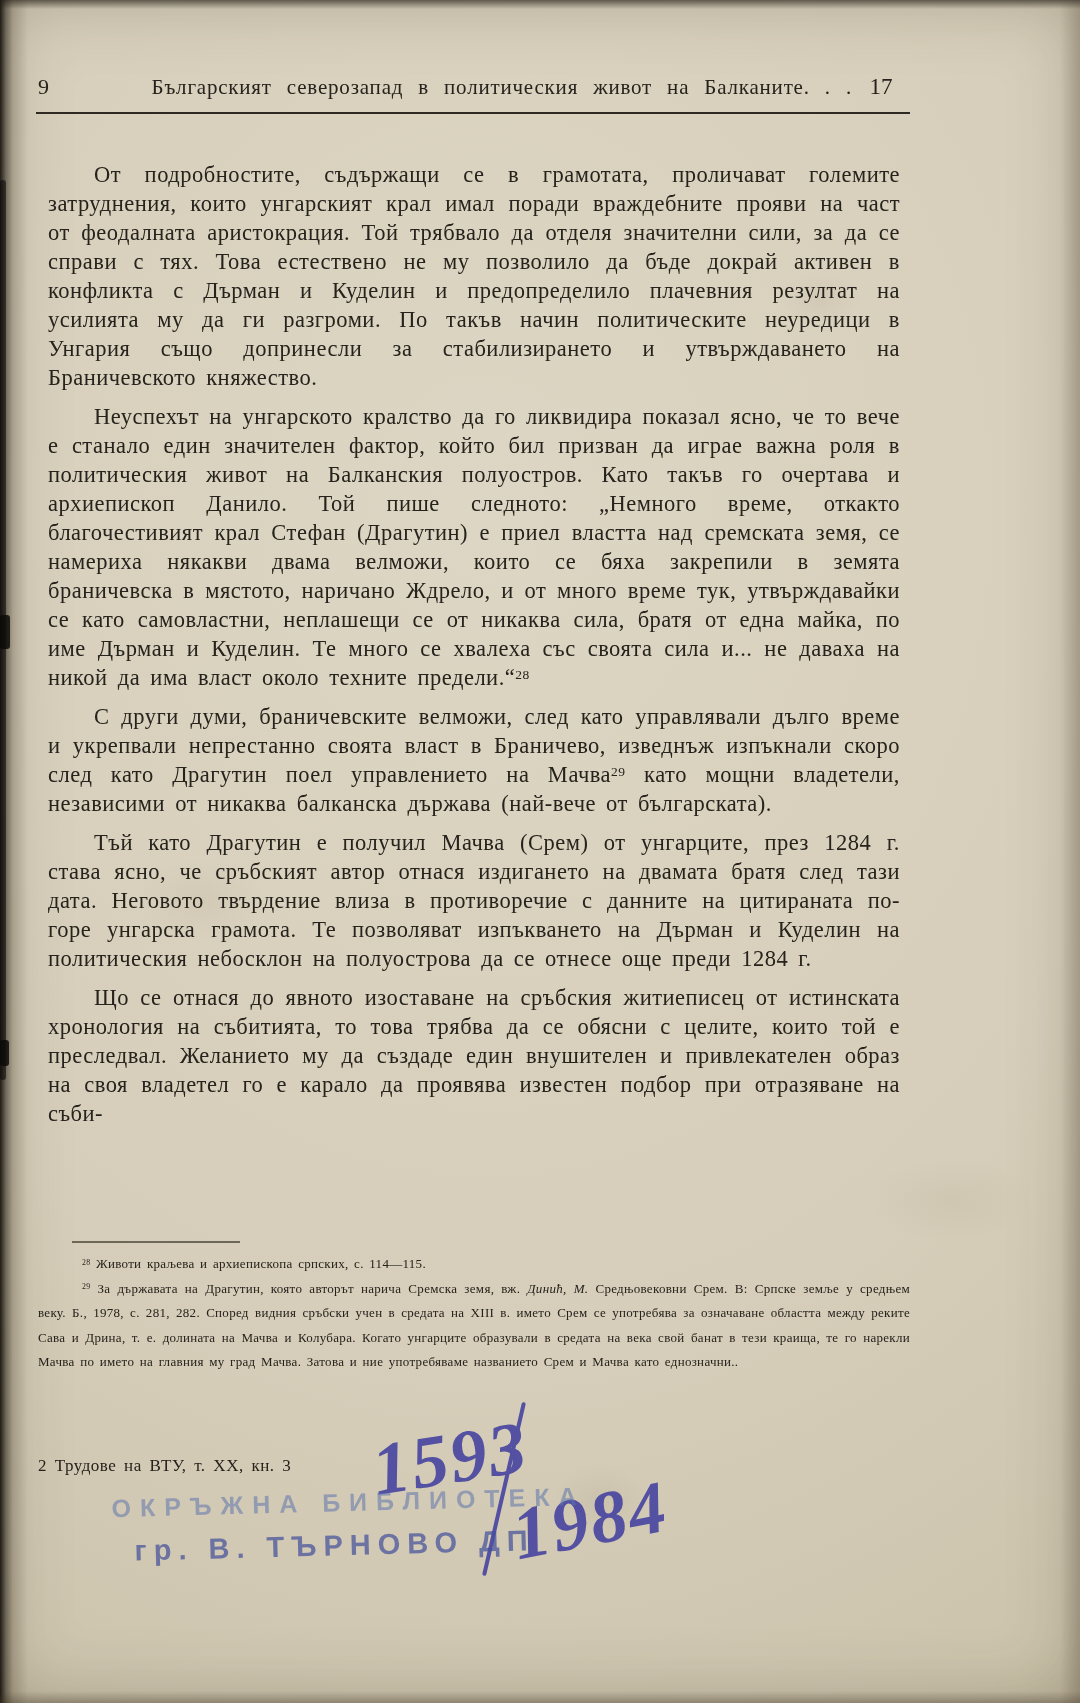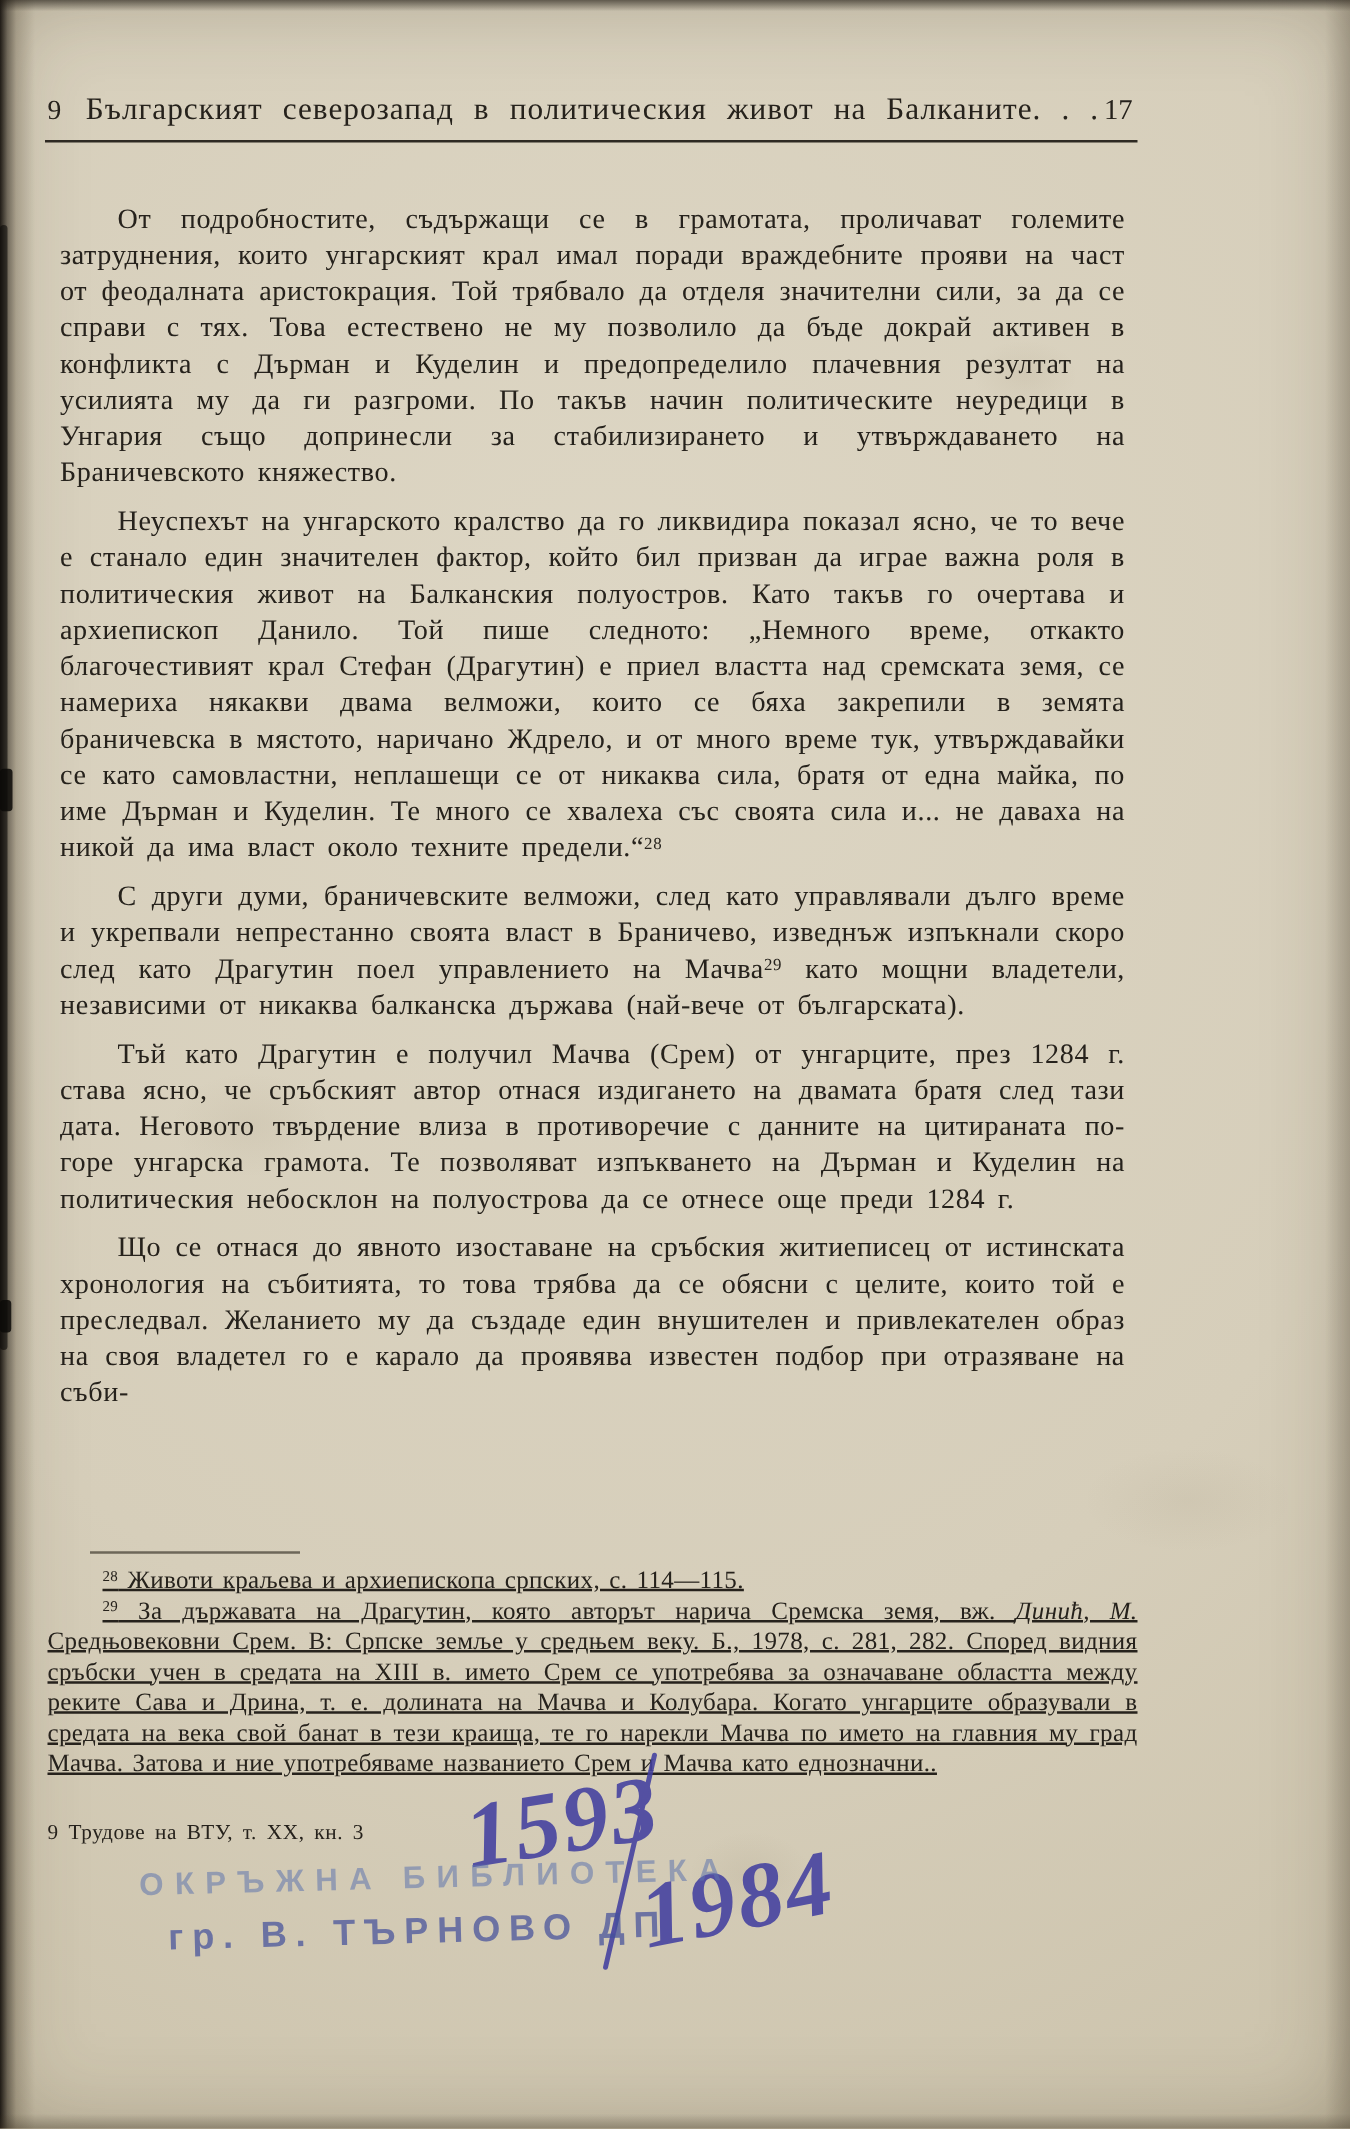--- a/index.html
+++ b/index.html
@@ -35,40 +35,40 @@
   .edge-bottom { position: absolute; bottom: 0; left: 0; right: 0; height: 12px;
     background: linear-gradient(0deg, rgba(60,50,35,0.35), rgba(0,0,0,0)); }
   .edge-right { position: absolute; top: 0; right: 0; width: 20px; height: 100%;
     background: linear-gradient(270deg, rgba(70,60,45,0.25), rgba(0,0,0,0)); }
 
   .header {
     position: absolute; top: 74px; left: 38px; width: 872px;
     display: flex; align-items: baseline;
   }
   .pg-left  { width: 58px; font-size: 22px; }
-  .running-title { flex: 1; text-align: left; font-size: 25px; letter-spacing: 0.8px; word-spacing: 9px; white-space: nowrap; }
+  .running-title { flex: 1; text-align: right; font-size: 21px; letter-spacing: 0.8px; word-spacing: 9px; white-space: nowrap; }
   .pg-right { width: 58px; text-align: center; font-size: 23px; }
 
   .header-rule { position: absolute; top: 112px; left: 36px; width: 874px; height: 2px; background: #2e2a23; }
 
   .body-text {
     position: absolute; top: 150px; left: 38px; width: 872px;
     font-size: 22.5px; line-height: 29px; text-align: justify;
     letter-spacing: 0.5px; word-spacing: 4px;
   }
   .para { margin: 10px; text-indent: 46px; }
 
   sup { font-size: 0.6em; line-height: 0; vertical-align: baseline; position: relative; top: -0.45em; }
 
   .fn-rule { position: absolute; top: 1241px; left: 72px; width: 168px; height: 2px; background: #4a4438; opacity: .75; }
 
   .footnotes {
     position: absolute; top: 1252px; left: 38px; width: 872px;
-    font-size: 20px; line-height: 24.5px; text-align: justify;
-    letter-spacing: 0.3px; word-spacing: 2px; text-decoration: underline;
+    font-size: 13px; line-height: 24.5px; text-align: justify;
+    letter-spacing: 0.3px; word-spacing: 2px;
   }
   .fn-para { margin: 0; text-indent: 44px; }
 
   .footer-sig { position: absolute; top: 1456px; left: 38px; font-size: 17px; letter-spacing: 0.5px; word-spacing: 3px; }
 
   .handwriting {
     position: absolute; left: 372px; top: 1402px; width: 330px; height: 200px;
     color: #4340a0; font-style: italic; font-weight: bold; opacity: 0.88; pointer-events: none;
   }
   .hw-top    { position: absolute; left: 0;   top: 14px;  font-size: 74px; transform: rotate(-9deg);  letter-spacing: 2px; }
@@ -111,21 +111,21 @@
       <p class="para"><span>Тъй като Драгутин е получил Мачва (Срем) от унгарците, през 1284 г. става ясно, че сръбският автор отнася издигането на двамата братя след тази дата. Неговото твърдение влиза в противоречие с данните на цитираната по-горе унгарска грамота. Те позволяват изпъкването на Дърман и Куделин на политическия небосклон на полуострова да се отнесе още преди 1284 г.</span></p>
       <p class="para"><span>Що се отнася до явното изоставане на сръбския житиеписец от истинската хронология на събитията, то това трябва да се обясни с целите, които той е преследвал. Желанието му да създаде един внушителен и привлекателен образ на своя владетел го е карало да проявява известен подбор при отразяване на съби-</span></p>
     </main>
 
   <div class="fn-rule"></div>
   <section class="footnotes">
       <p class="fn-para"><sup>28</sup><span> Животи краљева и архиепископа српских, с. 114—115.</span></p>
       <p class="fn-para"><sup>29</sup><span> За държавата на Драгутин, която авторът нарича Сремска земя, вж. </span><i>Динић, М.</i><span> Средњовековни Срем. В: Српске земље у средњем веку. Б., 1978, с. 281, 282. Според видния сръбски учен в средата на XIII в. името Срем се употребява за означаване областта между реките Сава и Дрина, т. е. долината на Мачва и Колубара. Когато унгарците образували в средата на века свой банат в тези краища, те го нарекли Мачва по името на главния му град Мачва. Затова и ние употребяваме названието Срем и Мачва като еднозначни..</span></p>
     </section>
 
-  <div class="footer-sig">9 Трудове на ВТУ, т. XX, кн. 3</div>
+  <div class="footer-sig">2 Трудове на ВТУ, т. XX, кн. 3</div>
 
   <div class="handwriting">
     <span class="hw-top">1593</span>
     <span class="hw-slash"></span>
     <span class="hw-bottom">1984</span>
   </div>
 
   <div class="stamp">
     <div class="stamp-line1">ОКРЪЖНА БИБЛИОТЕКА</div>
     <div class="stamp-line2">гр. В. ТЪРНОВО ДП</div>

